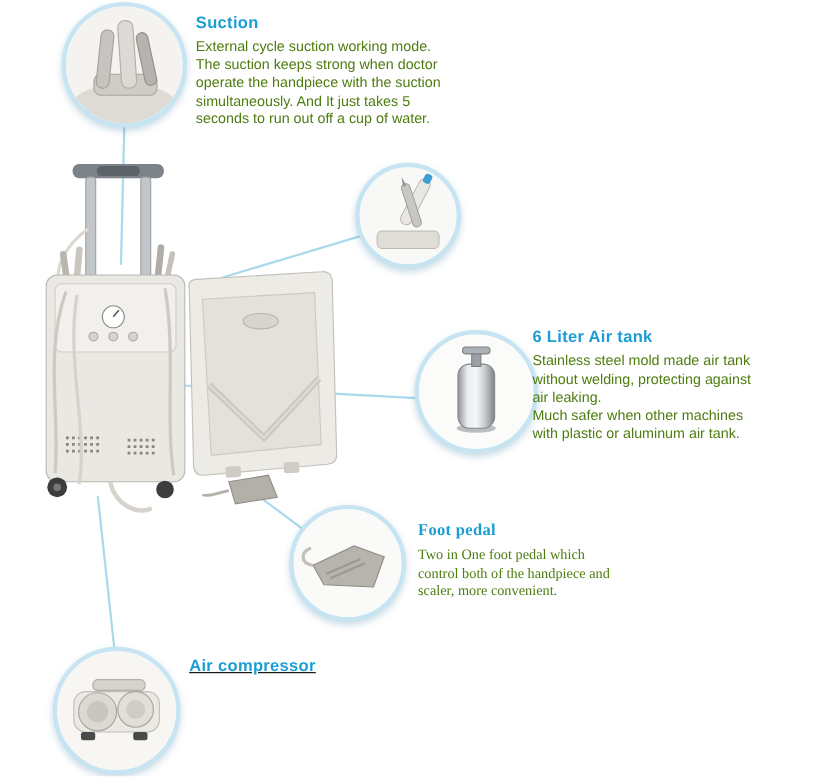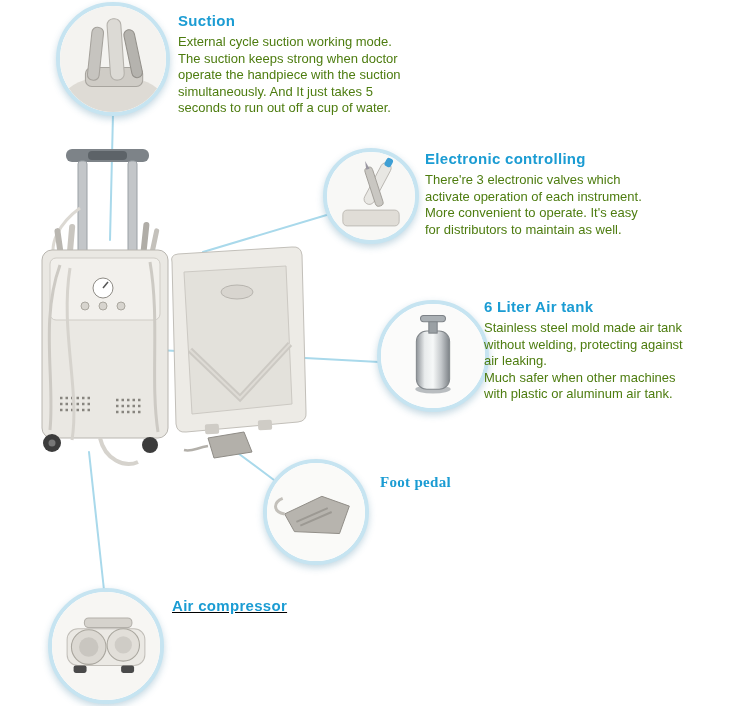--- a/index.html
+++ b/index.html
@@ -140,27 +140,20 @@
       <rect x="18" y="66" width="64" height="18" rx="5" fill="#e0ddd7" stroke="#b9b6b0"></rect>
       <g transform="rotate(28 50 50)">
         <rect x="44" y="8" width="12" height="52" rx="6" fill="#e8e7e3" stroke="#b9b6b0"></rect>
         <rect x="46" y="2" width="8" height="10" rx="3" fill="#3f9fd4"></rect>
       </g>
       <g transform="rotate(-18 50 50)">
         <rect x="52" y="18" width="9" height="46" rx="4" fill="#c9c7c2" stroke="#a19e98"></rect>
         <path d="M56,10 L58,20 L54,20 Z" fill="#9a97a1"></path>
       </g>
     </svg>
-  </div>
-  <div class="callout" style="left:425px; top:150px; width:262px;">
-    <div class="callout-title">Electronic controlling</div>
-    <div class="callout-desc">There're 3 electronic valves which
-activate operation of each instrument.
-More convenient to operate. It's easy
-for distributors to maintain as well.</div>
   </div>
 
   <div class="photo-circle" style="left:377px; top:300px; width:112px; height:112px;">
     <svg viewBox="0 0 100 100">
       <defs>
         <linearGradient id="tankG" x1="0" y1="0" x2="1" y2="0">
           <stop offset="0" stop-color="#8e9398"></stop>
           <stop offset="0.25" stop-color="#e8ebec"></stop>
           <stop offset="0.5" stop-color="#f6f8f8"></stop>
           <stop offset="0.75" stop-color="#c3c7ca"></stop>
@@ -186,20 +179,23 @@
   <div class="photo-circle" style="left:263px; top:459px; width:106px; height:106px;">
     <svg viewBox="0 0 100 100">
       <rect width="100" height="100" fill="#fafaf8"></rect>
       <path d="M18,52 L56,34 L84,44 L74,72 L28,70 Z" fill="#b7b4ae" stroke="#8f8c86"></path>
       <path d="M30,60 L62,46 M34,64 L66,50" stroke="#9c9993" stroke-width="2" fill="none"></path>
       <path d="M18,52 C6,50 6,40 16,36" stroke="#c3c0ba" stroke-width="3" fill="none"></path>
     </svg>
   </div>
   <div class="callout" style="left:380px; top:474px; width:246px;font-family:Liberation Serif, serif;">
     <div class="callout-title">Foot pedal</div>
+    <div class="callout-desc">Two in One foot pedal which
+control both of the handpiece and
+scaler, more convenient.</div>
   </div>
 
   <div class="photo-circle" style="left:48px; top:588px; width:116px; height:116px;">
     <svg viewBox="0 0 100 100">
       <rect width="100" height="100" fill="#f7f6f3"></rect>
       <rect x="30" y="24" width="44" height="9" rx="4" fill="#d6d3cd" stroke="#b3b0aa"></rect>
       <rect x="14" y="34" width="72" height="34" rx="10" fill="#ebe9e4" stroke="#c2bfb9"></rect>
       <circle cx="34" cy="51" r="16" fill="#dcd9d3" stroke="#aaa79f"></circle>
       <circle cx="34" cy="51" r="9" fill="#c9c6c0"></circle>
       <circle cx="66" cy="49" r="15" fill="#e2dfd9" stroke="#aaa79f"></circle>

